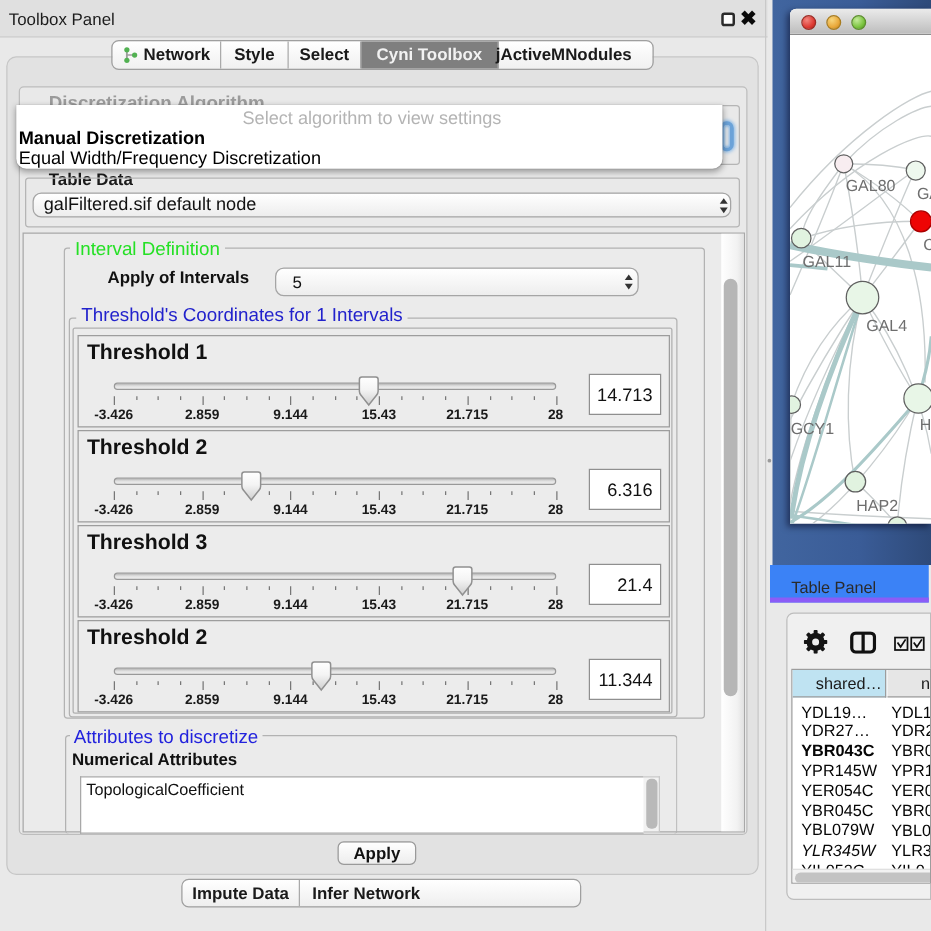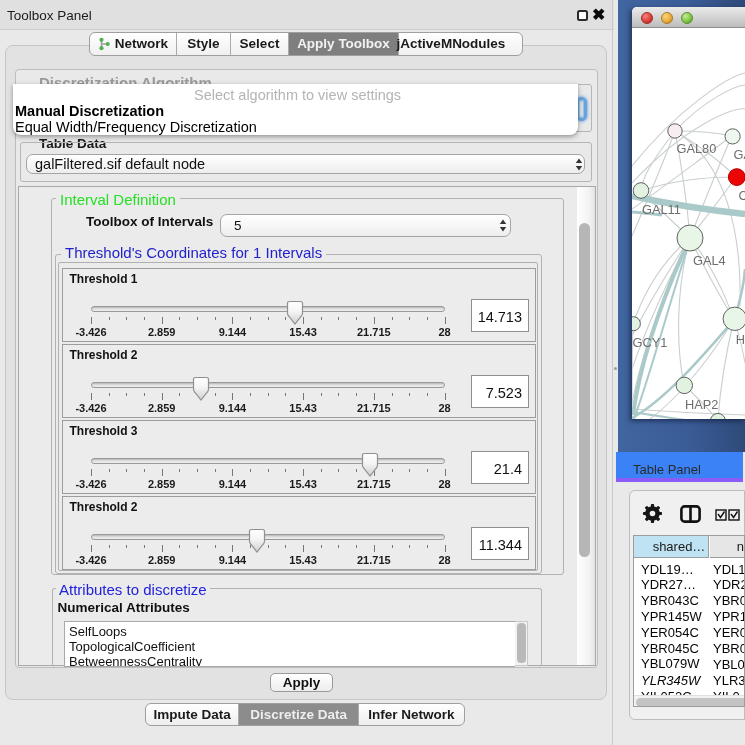--- a/index.html
+++ b/index.html
@@ -39,21 +39,21 @@
 #ivgroup { position:absolute; left:51px; top:198px; width:512.5px; height:376.5px; border:1px solid #b2b2b2; border-radius:3px; }
 #ivlabel { position:absolute; left:56px; top:190.5px; font-size:15px; color:#25e025; background:#ebebeb; padding:0 4px; }
 #nilabel { position:absolute; left:86px; top:214px; font-size:13.5px; font-weight:bold; color:#111; }
 #nicombo { position:absolute; left:220px; top:214px; width:291px; height:23px; background:linear-gradient(#ffffff,#ededed); border:1px solid #a5a5a5; border-radius:7px; font-size:13.5px; color:#111; line-height:21px; padding-left:13px; }
 
 #thgroup { position:absolute; left:54.5px; top:253.5px; width:487px; height:320px; border:1px solid #b2b2b2; border-radius:3px; }
 #thinner { position:absolute; left:58px; top:262px; width:480px; height:308.5px; border:1px solid #b0b0b0; border-radius:2px; }
 #thlabel { position:absolute; left:61px; top:243.5px; font-size:15px; color:#2222cc; background:#ebebeb; padding:0 4px; }
 
 .tbox { position:absolute; left:62px; width:474px; height:73.5px; background:#ececec; border:1px solid #9d9d9d; }
-.tlabel { position:absolute; left:6.5px; top:2.5px; font-size:12px; font-weight:bold; color:#111; }
+.tlabel { position:absolute; left:6.5px; top:2.5px; font-size:17px; font-weight:bold; color:#111; }
 .track { position:absolute; left:28px; top:36.5px; width:353.5px; height:6px; border-radius:3px; background:linear-gradient(#b5b5b5,#e0e0e0 45%,#efefef); border:1px solid #999999; }
 .tick { position:absolute; top:48px; width:1px; background:#777777; }
 .ticklab { position:absolute; top:56.5px; width:60px; text-align:center; font-size:11px; font-weight:bold; color:#1a1a1a; }
 .thumb { position:absolute; top:31px; }
 .vbox { position:absolute; left:408px; top:30px; width:58px; height:33px; background:#ffffff; border:1px solid #8f8f8f; font-size:14.5px; color:#111; text-align:right; padding:9px 6px 0 0; }
 
 #atgroup { position:absolute; left:51.5px; top:588px; width:490px; height:79px; border:1px solid #b2b2b2; border-radius:3px; border-bottom:none; }
 #atlabel { position:absolute; left:56px; top:580.5px; font-size:15px; color:#2222dd; background:#ebebeb; padding:0 3px; }
 #nalabel { position:absolute; left:57.5px; top:599.5px; font-size:13.5px; font-weight:bold; color:#111; }
 #attlist { position:absolute; left:64px; top:620.5px; width:451px; height:46px; background:#ffffff; border:1px solid #a8a8a8; border-right:none; font-size:13px; color:#111; overflow:hidden; padding-top:2px; }
@@ -102,42 +102,42 @@
     <svg width="13" height="14" viewBox="0 0 13 14" style="margin-right:4px">
       <line x1="3.5" y1="3" x2="3.5" y2="11" stroke="#9e9e9e" stroke-width="1.5"></line>
       <line x1="3.5" y1="7" x2="9" y2="7" stroke="#9e9e9e" stroke-width="1.3"></line>
       <circle cx="3.5" cy="2.8" r="2.1" fill="#52b152"></circle>
       <circle cx="3.5" cy="11.2" r="2.1" fill="#52b152"></circle>
       <circle cx="9.7" cy="7" r="2.1" fill="#52b152"></circle>
     </svg>
     Network</div>
   <div class="seg" style="width:54px;">Style</div>
   <div class="seg" style="width:58px;">Select</div>
-  <div class="seg dark" style="width:110px;">Apply Toolbox</div>
+  <div class="seg dark" style="width:110px;">Cyni Toolbox</div>
   <div class="seg" style="width:104px; border-right:none">jActiveMNodules</div>
 </div>
 
 <div id="innerpanel"></div>
 <div id="disclabel">Discretization Algorithm</div>
 <div id="discgroup"></div>
 <div id="focusring"></div>
 
 <div id="tdlabel">Table Data</div>
 <div id="tdgroup"></div>
 <div id="tdcombo">galFiltered.sif default node
   <svg style="position:absolute;left:547px;top:3px" width="10" height="13" viewBox="0 0 10 13">
     <path d="M5 0.5 L8.2 5 H1.8 Z" fill="#333"></path>
       <path d="M5 12.5 L1.8 8 H8.2 Z" fill="#333"></path>
   </svg>
 </div>
 
 <div id="scrollpane"></div>
 <div id="ivgroup"></div>
 <div id="ivlabel">Interval Definition</div>
-<div id="nilabel">Toolbox of Intervals</div>
+<div id="nilabel">Apply of Intervals</div>
 <div id="nicombo">5
   <svg style="position:absolute;left:277px;top:4px" width="10" height="13" viewBox="0 0 10 13">
     <path d="M5 0.5 L8.2 5 H1.8 Z" fill="#333"></path>
       <path d="M5 12.5 L1.8 8 H8.2 Z" fill="#333"></path>
   </svg>
 </div>
 
 <div id="thgroup"></div>
 <div id="thinner"></div>
 <div id="thlabel">Threshold's Coordinates for 1 Intervals</div>
@@ -217,21 +217,21 @@
 <svg class="thumb" style="left:128.6px;" width="18" height="26" viewBox="0 0 18 26">
 <path d="M3.5 1.5 H14.5 Q16.5 1.5 16.5 3.5 V13 Q16.5 15 15 16.5 L9 24 L3 16.5 Q1.5 15 1.5 13 V3.5 Q1.5 1.5 3.5 1.5 Z" fill="url(#thg2)" stroke="#909090" stroke-width="1.2"></path>
 <defs>
         <linearGradient id="thg2" x1="0" y1="0" x2="0" y2="1">
           <stop offset="0" stop-color="#ffffff"></stop>
           <stop offset="0.45" stop-color="#f4f4f4"></stop>
           <stop offset="1" stop-color="#cfcfcf"></stop>
         </linearGradient>
       </defs>
 </svg>
-<div class="vbox">7.523</div>
+<div class="vbox">6.316</div>
 </div>
 <div class="tbox" style="top:420px">
 <div class="tlabel">Threshold 3</div>
 <div class="track"></div>
 <div class="tick" style="left:28.0px;height:6.5px"></div>
     <div class="tick" style="left:45.7px;height:3px"></div>
     <div class="tick" style="left:63.4px;height:3px"></div>
     <div class="tick" style="left:81.0px;height:3px"></div>
     <div class="tick" style="left:98.7px;height:6.5px"></div>
     <div class="tick" style="left:116.4px;height:3px"></div>
@@ -308,37 +308,34 @@
         </linearGradient>
       </defs>
 </svg>
 <div class="vbox">11.344</div>
 </div>
 
 <div id="atgroup"></div>
 <div id="atlabel">Attributes to discretize</div>
 <div id="nalabel">Numerical Attributes</div>
 <div id="attlist">
-    <div>SelfLoops</div>
     <div>TopologicalCoefficient</div>
-    <div>BetweennessCentrality</div>
   </div>
 <div id="attsb">
     <div></div>
   </div>
 
 <div id="applybtn">Apply</div>
 
 <div id="vsb">
     <div class="thumbv"></div>
   </div>
 
 <div id="bottomseg">
   <div class="seg" style="width:94px;">Impute Data</div>
-  <div class="seg dark" style="width:120px;">Discretize Data</div>
   <div class="seg" style="width:106px; border-right:none">Infer Network</div>
 </div>
 
 <div id="popup">
   <div class="ghost">Select algorithm to view settings</div>
   <div class="it1">Manual Discretization</div>
   <div class="it2">Equal Width/Frequency Discretization</div>
 </div>
 
 <div id="rightblue"></div>
@@ -445,21 +442,21 @@
   <path d="M16 5 L18.5 8.5 L22.5 2.5" stroke="#111" stroke-width="1.4" fill="none"></path>
 </svg>
 
 <div id="tptable">
   <div class="hdrc" style="left:0;width:75px;background:#bfe3f2;border-right:1px solid #9d9d9d;border-bottom:1px solid #9d9d9d;padding-left:16px;">shared…</div>
   <div class="hdrc" style="left:76px;width:36px;background:#e6e6e6;border-bottom:1px solid #9d9d9d;justify-content:flex-end;padding-right:2px;">n</div>
 <div class="rowt" style="left:7px;top:25.5px;">YDL19…</div>
 <div class="rowt" style="left:79px;top:25.5px;">YDL1</div>
 <div class="rowt" style="left:7px;top:41.4px;">YDR27…</div>
 <div class="rowt" style="left:79px;top:41.4px;">YDR2</div>
-<div class="rowt" style="left:7px;top:57.3px;">YBR043C</div>
+<div class="rowt" style="left:7px;top:57.3px;font-weight:bold;">YBR043C</div>
 <div class="rowt" style="left:79px;top:57.3px;">YBR0</div>
 <div class="rowt" style="left:7px;top:73.2px;">YPR145W</div>
 <div class="rowt" style="left:79px;top:73.2px;">YPR1</div>
 <div class="rowt" style="left:7px;top:89.1px;">YER054C</div>
 <div class="rowt" style="left:79px;top:89.1px;">YER0</div>
 <div class="rowt" style="left:7px;top:105.0px;">YBR045C</div>
 <div class="rowt" style="left:79px;top:105.0px;">YBR0</div>
 <div class="rowt" style="left:7px;top:120px;">YBL079W</div>
 <div class="rowt" style="left:79px;top:120.9px;">YBL0</div>
 <div class="rowt" style="left:7px;top:136.8px;font-style:italic;">YLR345W</div>

